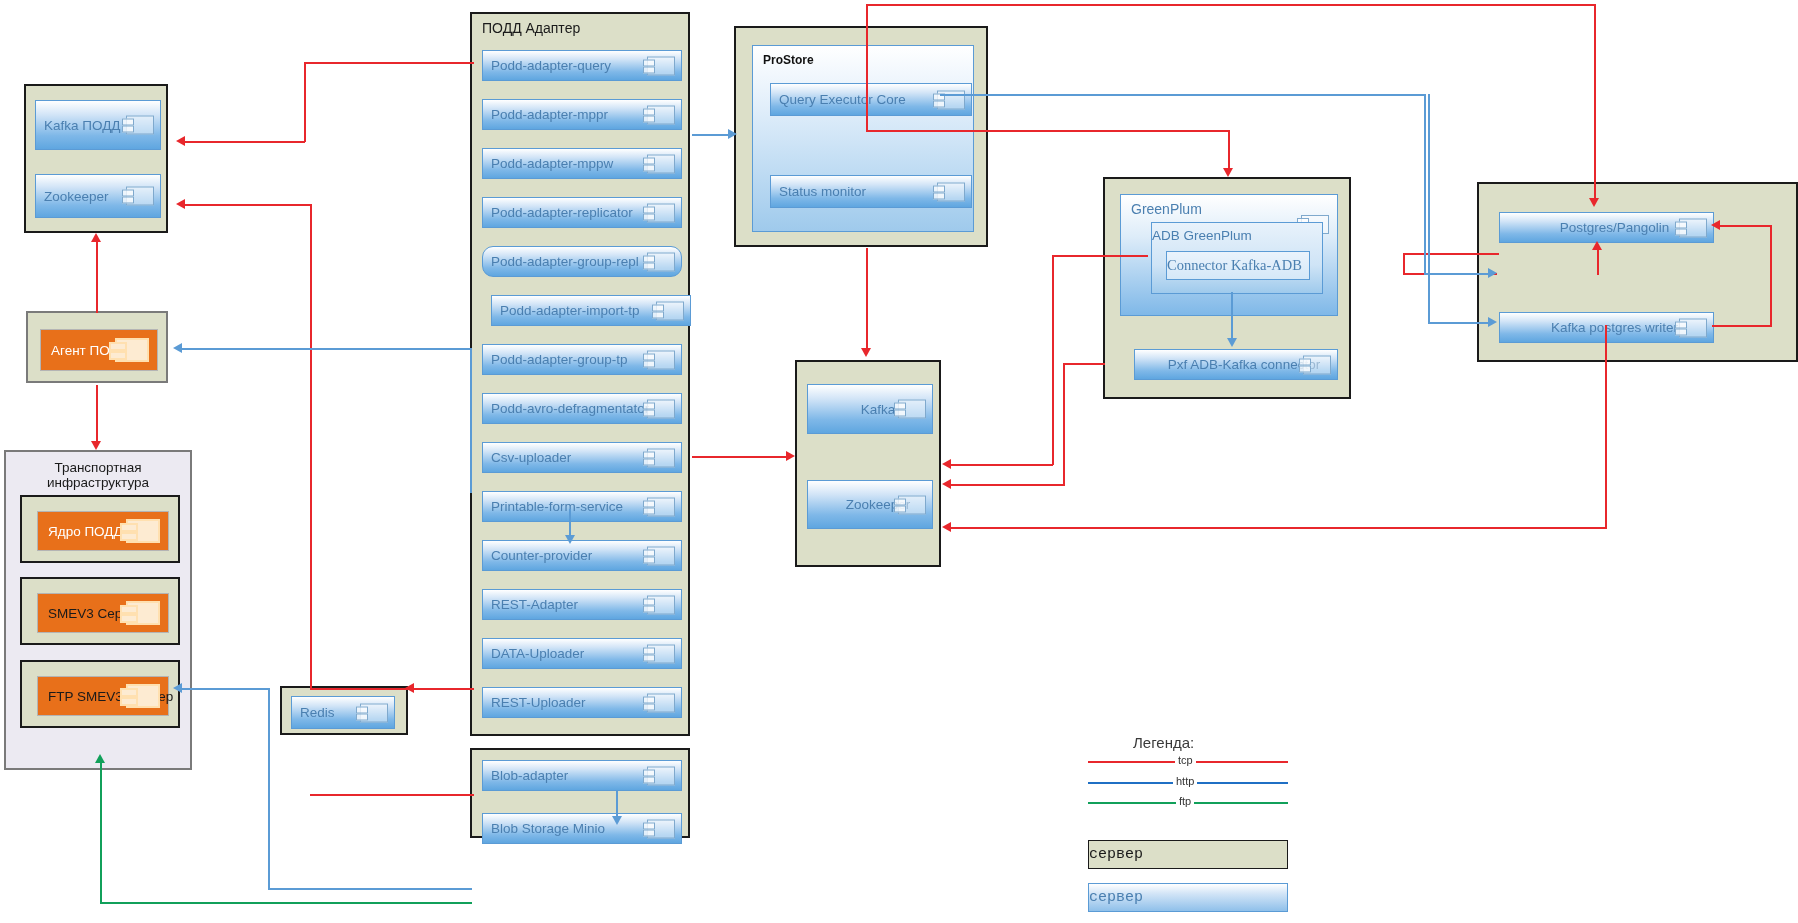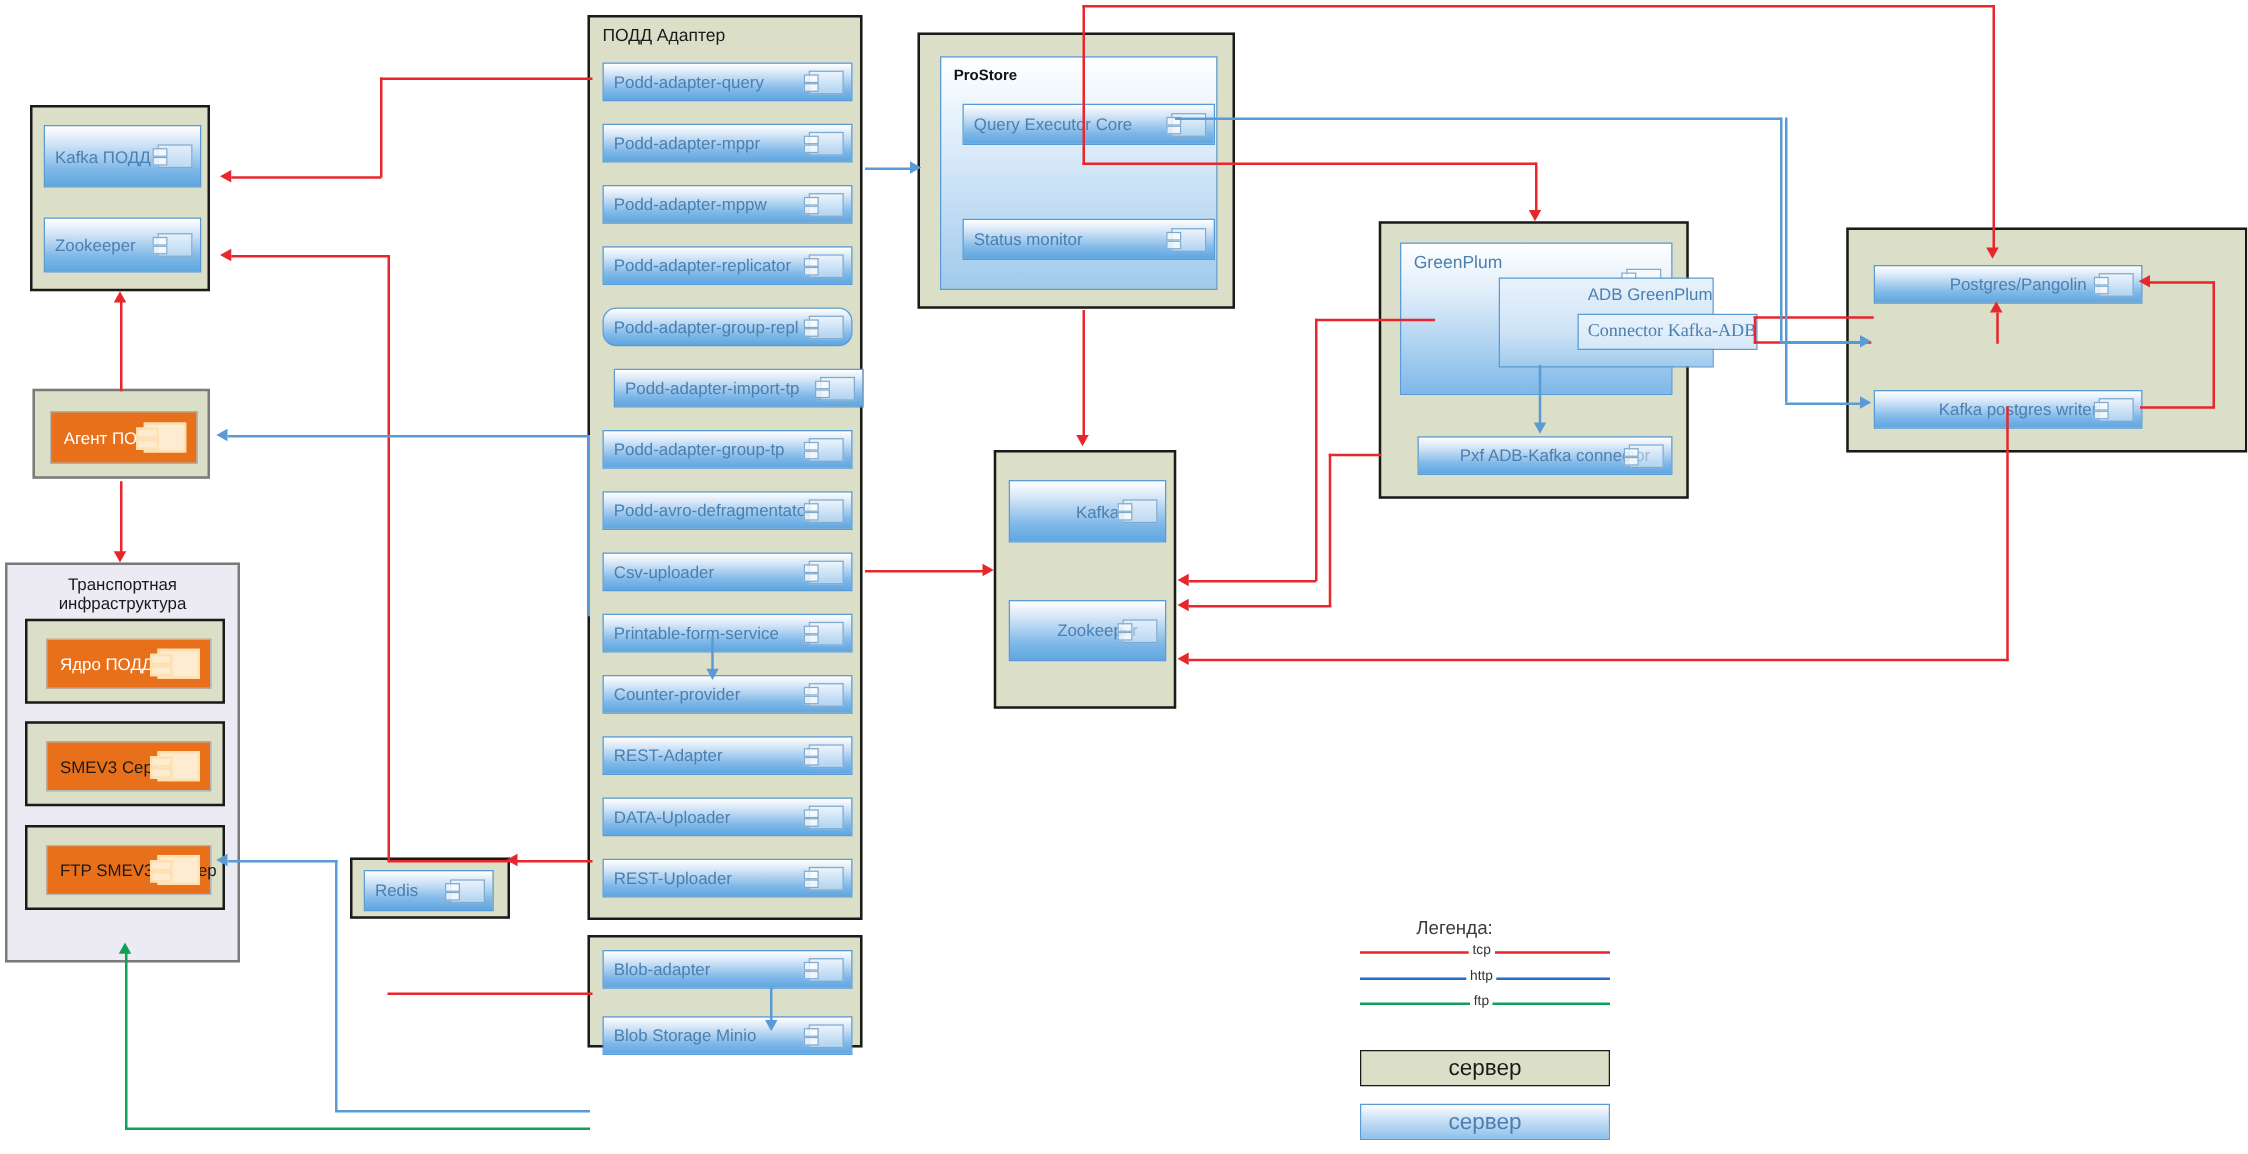--- a/index.html
+++ b/index.html
@@ -80,21 +80,21 @@
   }
   .uml-o:before{top:2px;}
   .uml-o:after{top:11px;}
 
   
   .plainbox{
     position:absolute;box-sizing:border-box;
     border:1px solid #5b9bd5;
     background:linear-gradient(to bottom,#e8f2fb 0%,#cfe4f6 60%,#9fcaec 100%);
     color:#4a7fb0;font-size:13.5px;
-    display:flex;align-items:center;justify-content:flex-end;white-space:nowrap;margin-left:48px;
+    display:flex;align-items:center;justify-content:flex-start;white-space:nowrap;
   }
   .plainbox.serif{font-family:"Liberation Serif",serif;font-size:14.5px;
     background:linear-gradient(to bottom,#eaf3fc 0%,#d5e8f8 100%);}
 
   
   .prostore{
     position:absolute;box-sizing:border-box;
     border:1px solid #5b9bd5;
     background:linear-gradient(to bottom,#ffffff 0%,#e4f0fb 30%,#9fcaec 100%);
   }
@@ -121,21 +121,21 @@
   .arw.u{border-left:5px solid transparent;border-right:5px solid transparent;border-bottom:9px solid #e8272c;}
   .arw.blue.r{border-left-color:#5b9bd5;}
   .arw.blue.l{border-right-color:#5b9bd5;}
   .arw.blue.d{border-top-color:#5b9bd5;}
   .arw.green.u{border-bottom-color:#11a05a;}
 
   
   .legend-title{position:absolute;font-size:15px;color:#3a3a3a;}
   .leg-line{position:absolute;height:2px;}
   .leg-label{position:absolute;font-size:11px;color:#333;background:#fff;padding:0 3px;}
-  .leg-box{position:absolute;box-sizing:border-box;display:flex;align-items:center;justify-content:center;font-size:18px;}
+  .leg-box{position:absolute;box-sizing:border-box;display:flex;align-items:center;justify-content:flex-start;font-size:15px;font-family:Liberation Mono, monospace;}
   .leg-box.server{background:#dcdfc8;border:1.5px solid #1a1a1a;color:#1a1a1a;}
   .leg-box.service{border:1px solid #5b9bd5;color:#4a7fb0;
     background:linear-gradient(to bottom,#ffffff 0%,#d3e5f7 35%,#8fc0ea 100%);}
 </style>
 </head>
 <body>
 
 <div id="stage">
 
   <div class="server" style="left:24px;top:84px;width:144px;height:149px;">

